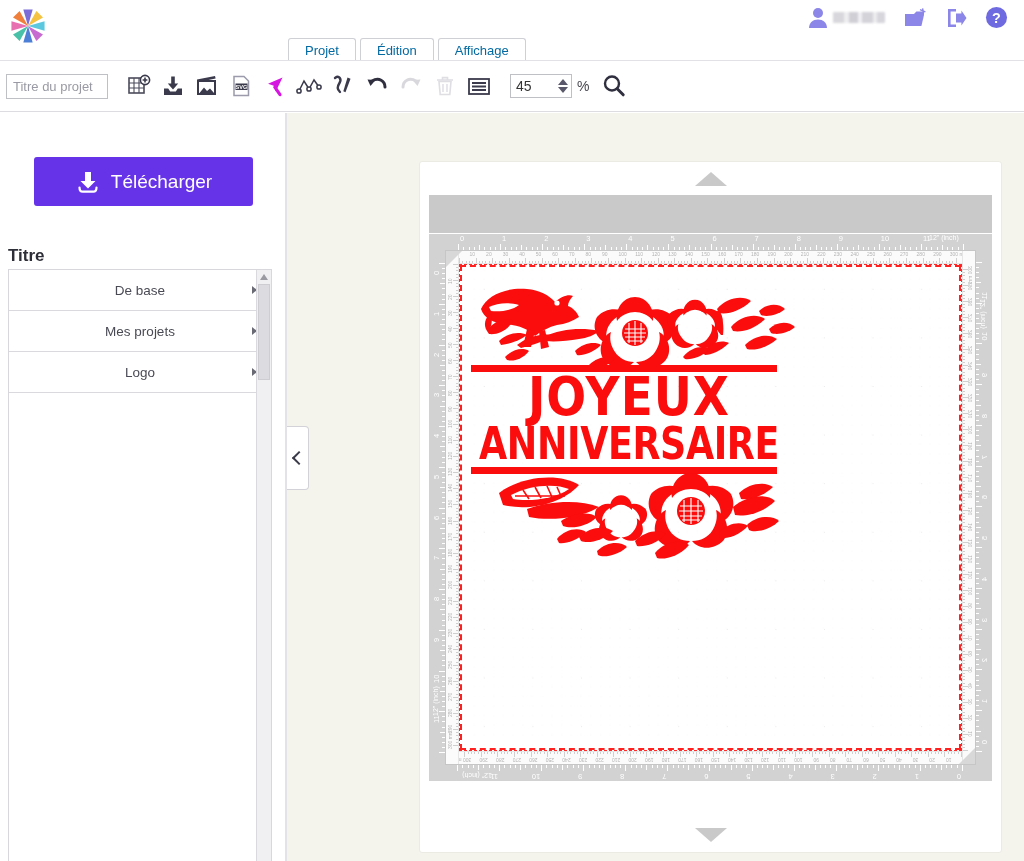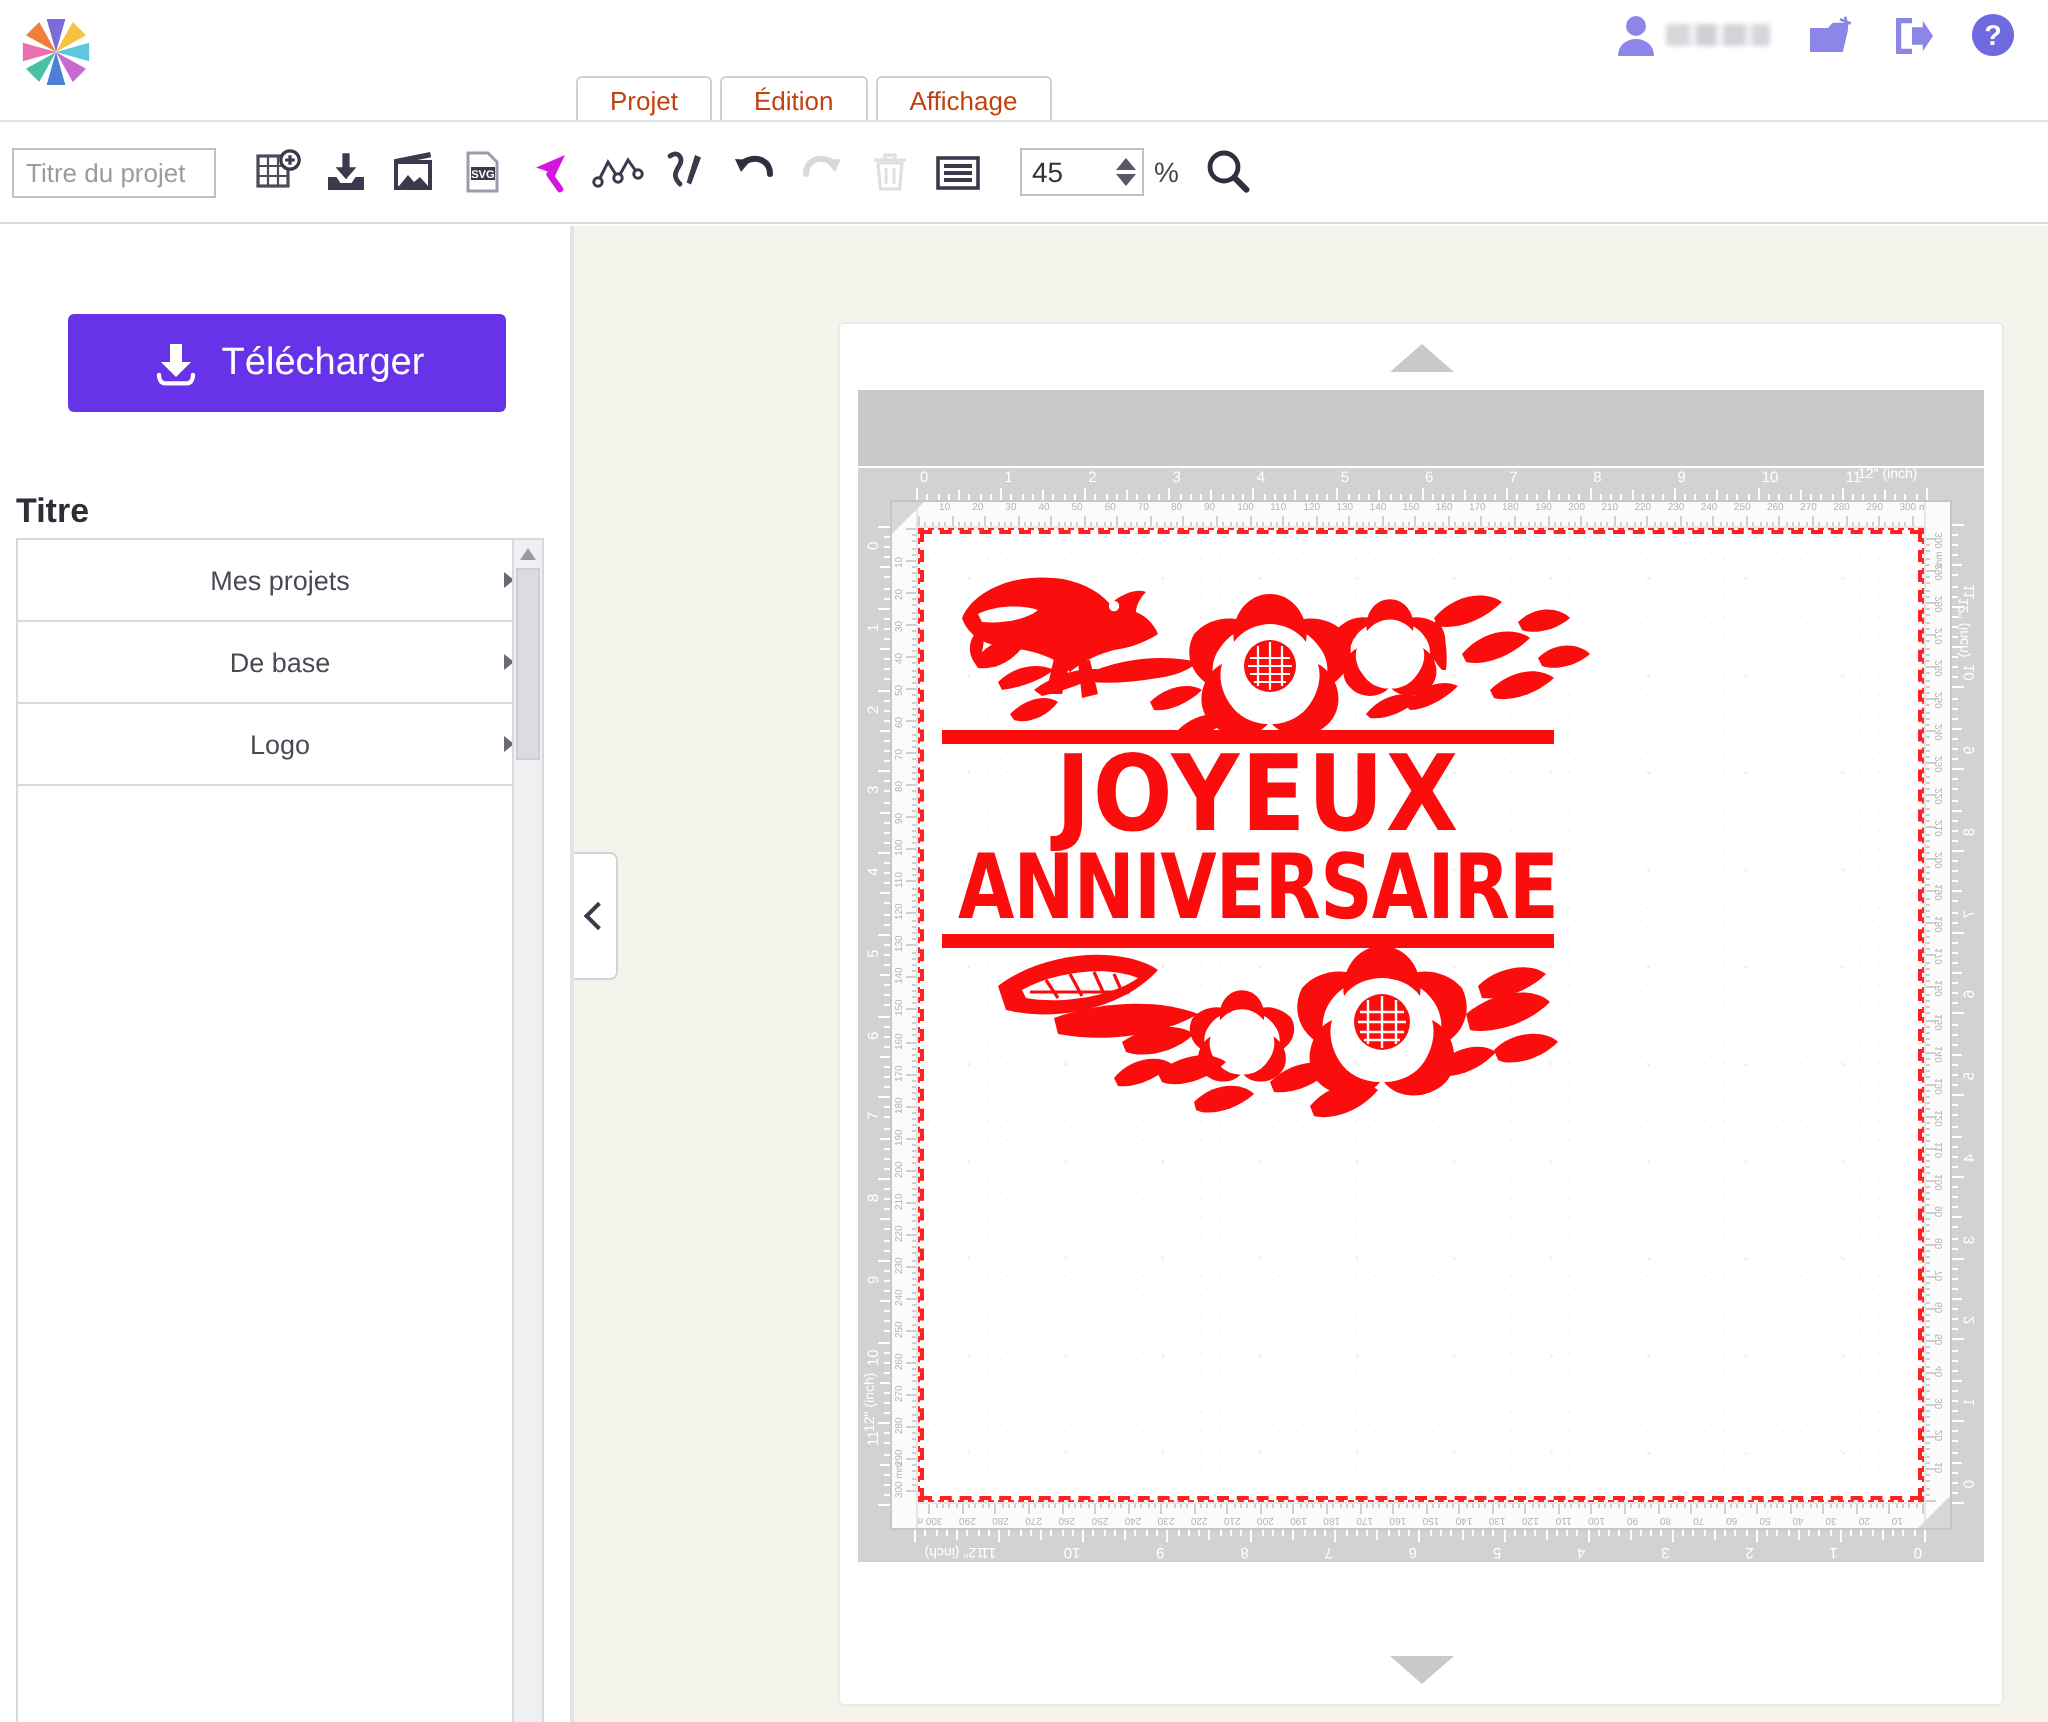--- a/index.html
+++ b/index.html
@@ -30,21 +30,21 @@
 
   
   .tabs{
     position:absolute; left:288px; top:38px;
     display:flex; gap:4px; align-items:flex-end;
   }
   .tab{
     border:1px solid #cfcfd6; border-bottom:none;
     background:#fff;
     padding:4px 16px 5px 16px;
-    font-size:13px; color:#c2410c;
+    font-size:13px; color:#0369a1;
     border-radius:3px 3px 0 0;
     line-height:16px;
     cursor:pointer;
   }
   .tab.active{ background:#fff; }
 
   
   .account{
     position:absolute; right:16px; top:6px;
     display:flex; align-items:center; gap:18px;
@@ -452,25 +452,25 @@
       <path d="M10 3h6v9h4.5L13 19.5 5.5 12H10z" fill="#ffffff"></path>
       <path d="M4.5 18.5c0 3 1.6 4.2 3.2 4.2h10.6c1.6 0 3.2-1.2 3.2-4.2" fill="none" stroke="#ffffff" stroke-width="2.2" stroke-linecap="round"></path>
     </svg>
     <span>Télécharger</span>
   </button>
 
   <div class="motif-head">Titre</div>
 
   <div class="motif-list">
     <div class="motif-item">
-      <span>Mes projets</span>
+      <span>De base</span>
       <span class="caret"></span>
     </div>
     <div class="motif-item">
-      <span>De base</span>
+      <span>Mes projets</span>
       <span class="caret"></span>
     </div>
     <div class="motif-item">
       <span>Logo</span>
       <span class="caret"></span>
     </div>
 
     <div class="motif-scroll">
       <div class="sb-up"></div>
       <div class="sb-thumb"></div>

